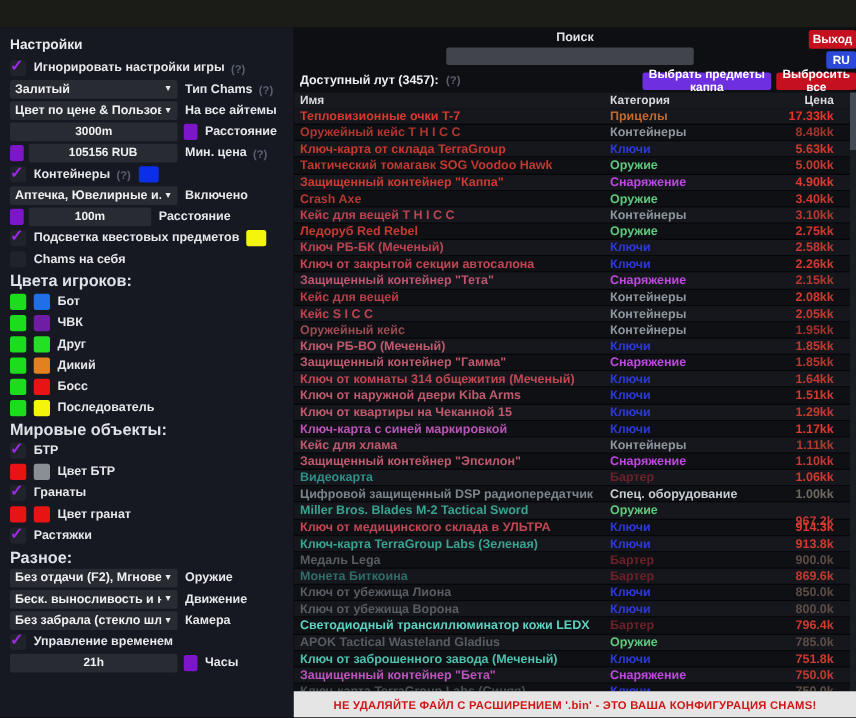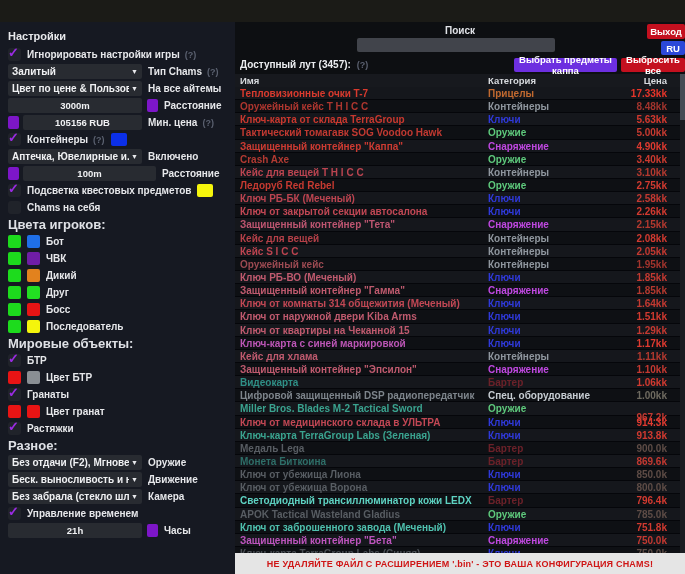--- a/index.html
+++ b/index.html
@@ -116,21 +116,21 @@
         </div>
         <div class="sb-row">
           <div class="selbox">
             <div class="selval">Аптечка, Ювелирные и...</div>
             <div class="arrow">▼</div>
           </div>
           <div class="sb-label">Включено</div>
         </div>
         <div class="sb-row">
           <div class="swatch" style="background: rgb(125, 22, 200);"></div>
-          <div class="inbox" style="width: 133px; margin-left: 4px;">100m</div>
+          <div class="inbox" style="width: 98px; margin-left: 4px;">100m</div>
           <div class="sb-label">Расстояние</div>
         </div>
         <div class="sb-row">
           <div class="cbox">
             <div class="mark">✓</div>
           </div>
           <div class="sb-label">Подсветка квестовых предметов</div>
           <div class="swatch" style="background: rgb(245, 245, 12); margin-left: 6px; width: 16px;"></div>
         </div>
         <div class="sb-row">
@@ -145,27 +145,27 @@
           <div class="csw" style="background: rgb(31, 111, 232); margin-left: 6px;"></div>
           <div class="sb-label">Бот</div>
         </div>
         <div class="sb-row">
           <div class="csw" style="background: rgb(29, 219, 29);"></div>
           <div class="csw" style="background: rgb(111, 29, 165); margin-left: 6px;"></div>
           <div class="sb-label">ЧВК</div>
         </div>
         <div class="sb-row">
           <div class="csw" style="background: rgb(29, 219, 29);"></div>
+          <div class="csw" style="background: rgb(34, 224, 34); margin-left: 6px;"></div>
+          <div class="sb-label">Друг</div>
+        </div>
+        <div class="sb-row">
+          <div class="csw" style="background: rgb(29, 219, 29);"></div>
           <div class="csw" style="background: rgb(226, 130, 30); margin-left: 6px;"></div>
           <div class="sb-label">Дикий</div>
-        </div>
-        <div class="sb-row">
-          <div class="csw" style="background: rgb(29, 219, 29);"></div>
-          <div class="csw" style="background: rgb(34, 224, 34); margin-left: 6px;"></div>
-          <div class="sb-label">Друг</div>
         </div>
         <div class="sb-row">
           <div class="csw" style="background: rgb(29, 219, 29);"></div>
           <div class="csw" style="background: rgb(232, 20, 20); margin-left: 6px;"></div>
           <div class="sb-label">Босс</div>
         </div>
         <div class="sb-row">
           <div class="csw" style="background: rgb(29, 219, 29);"></div>
           <div class="csw" style="background: rgb(245, 245, 12); margin-left: 6px;"></div>
           <div class="sb-label">Последователь</div>

